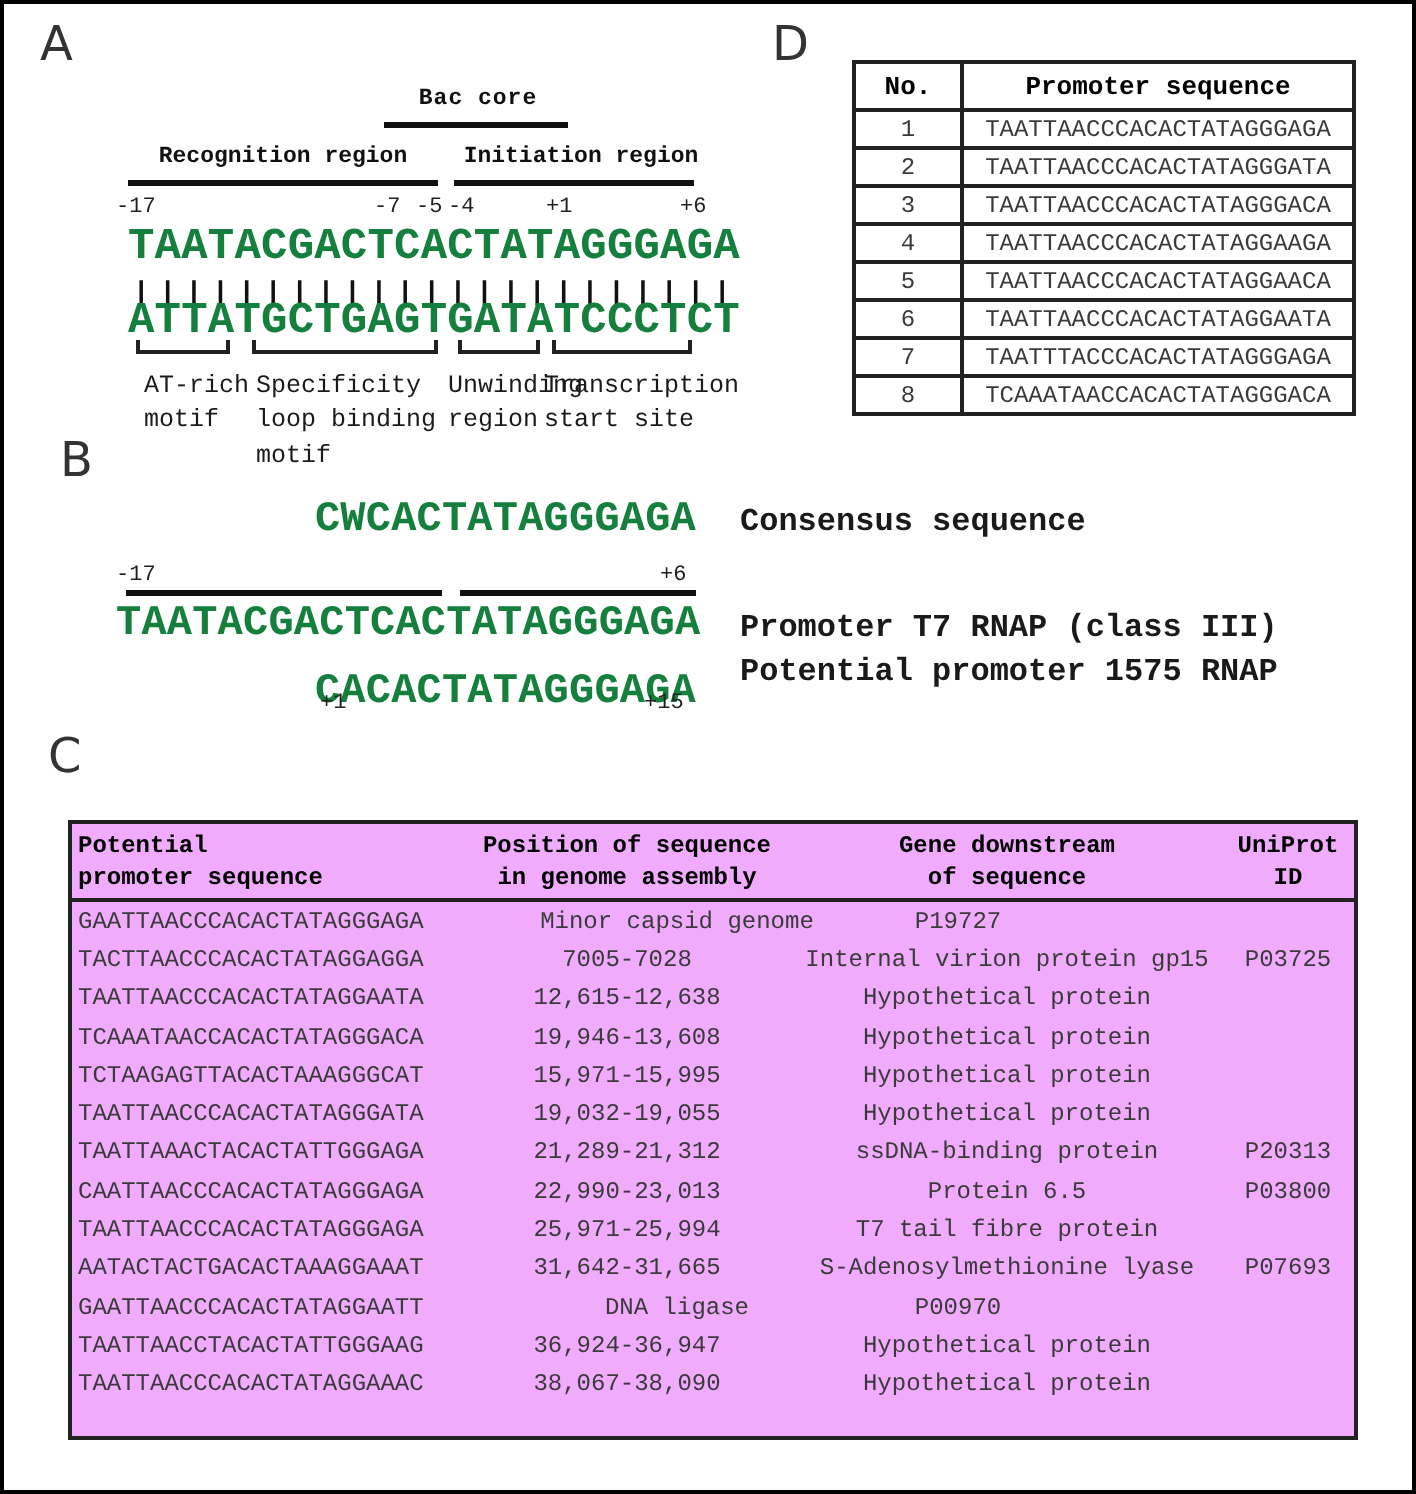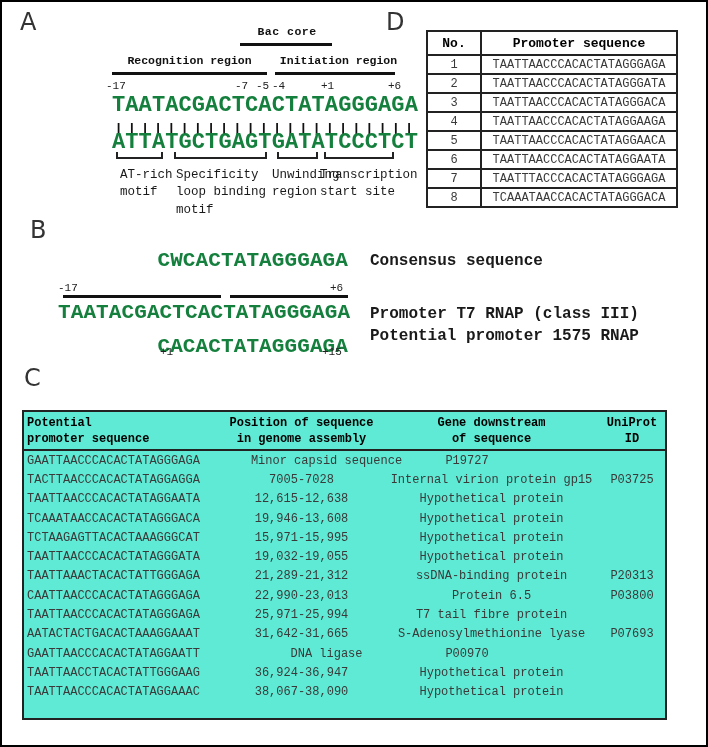--- a/index.html
+++ b/index.html
@@ -7,21 +7,21 @@
     position:relative; width:708px; height:747px; background:#ffffff;
     border:2px solid #000; box-sizing:border-box; overflow:hidden;
     font-family:"Liberation Mono","DejaVu Sans Mono",monospace; color:#111;
   }
   .plabel{
     position:absolute; font-family:"DejaVu Sans","Liberation Sans",sans-serif;
     font-size:24px; font-weight:400; color:#333; line-height:1;
   }
   .hline{position:absolute; height:2.5px; background:#111;}
   
-  .pa{position:absolute; left:62px; top:20px; width:306px; height:205px;margin-left:48px;}
+  .pa{position:absolute; left:62px; top:38px; width:306px; height:205px;}
   .pa-bac{position:absolute; left:105px; top:3px; width:140px; text-align:center;
     font-weight:700; font-size:11.5px; letter-spacing:.5px;}
   .pa-region{position:absolute; top:32px; text-align:center; font-weight:700; font-size:11.5px;}
   .pa-marker{position:absolute; top:59px; font-size:11px; color:#222; line-height:1;}
   .strand{position:absolute; left:0; width:306px; font-weight:700; font-size:22px;
     line-height:1; letter-spacing:.1px; white-space:nowrap; color:#15803d;}
   .pipes{position:absolute; left:0; width:306px; font-weight:400; font-size:22px;
     line-height:1; white-space:nowrap; transform:scaleY(0.62); transform-origin:50% 50%; color:#111;}
   .bracket{position:absolute; top:130px; height:7px; border:2px solid #222; border-top:none; box-sizing:border-box;}
   .motif{position:absolute; top:145px; font-size:12.5px; line-height:1.38; white-space:pre; color:#1a1a1a;}
@@ -31,22 +31,22 @@
   .pb-right{text-align:right;}
   .pb-marker{position:absolute; font-size:11px; color:#222; line-height:1;}
   .pb-ann{position:absolute; left:368px; font-weight:700; font-size:16px; color:#1a1a1a; white-space:nowrap;}
   
   .tableD{position:absolute; left:424px; top:28px; border-collapse:collapse; background:#fff;}
   .tableD th,.tableD td{border:2px solid #222; padding:0; text-align:center; vertical-align:middle;}
   .tableD th{font-weight:700; font-size:13px; height:22px; color:#000;}
   .tableD td{font-weight:400; font-size:12px; height:17px; color:#3a3a3a;}
   .td-col-no{width:52px;} .td-col-seq{width:194px;}
   
-  .tableC{position:absolute; left:20px; top:408px; width:645px; height:310px;
-    border:2px solid #222; box-sizing:border-box; background:#5eead4;}
+  .tableC{position:absolute; left:32px; top:408px; width:645px; height:310px;
+    border:2px solid #222; box-sizing:border-box; background:#f0abfc;}
   .tc-header{display:flex; height:37px; border-bottom:2px solid #222; align-items:center;}
   .tc-hcell{font-weight:700; font-size:12px; line-height:16px; text-align:center;
     white-space:pre-line; color:#000;}
   .tc-row{display:flex; height:19.3px; align-items:center;}
   .tc-cell{font-size:12px; color:#3a3a3a; white-space:nowrap; overflow:visible;}
   .tc-c1{width:195px; text-align:left; padding-left:3px; box-sizing:border-box;}
   .tc-c2{width:165px; text-align:center;}
   .tc-c3{width:215px; text-align:center;}
   .tc-c4{width:66px; text-align:center;}
 </style>
@@ -164,21 +164,21 @@
       <div class="tc-hcell tc-c2">Position of sequence
 in genome assembly</div>
       <div class="tc-hcell tc-c3">Gene downstream
 of sequence</div>
       <div class="tc-hcell tc-c4">UniProt
 ID</div>
     </div>
     <div id="tableC-body">
         <div class="tc-row">
           <div class="tc-cell tc-c1">GAATTAACCCACACTATAGGGAGA</div>
-          <div class="tc-cell tc-c3">Minor capsid sequence</div>
+          <div class="tc-cell tc-c3">Minor capsid genome</div>
           <div class="tc-cell tc-c4">P19727</div>
         </div>
         <div class="tc-row">
           <div class="tc-cell tc-c1">TACTTAACCCACACTATAGGAGGA</div>
           <div class="tc-cell tc-c2">7005-7028</div>
           <div class="tc-cell tc-c3">Internal virion protein gp15</div>
           <div class="tc-cell tc-c4">P03725</div>
         </div>
         <div class="tc-row">
           <div class="tc-cell tc-c1">TAATTAACCCACACTATAGGAATA</div>

